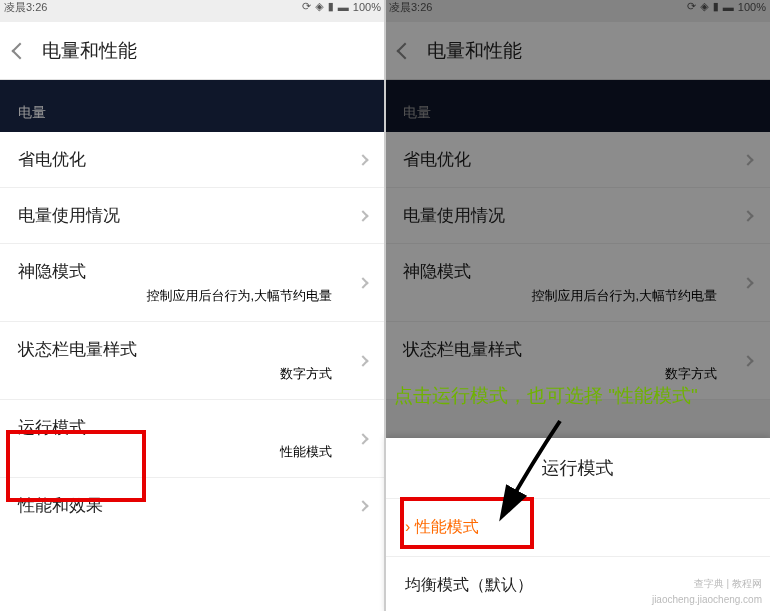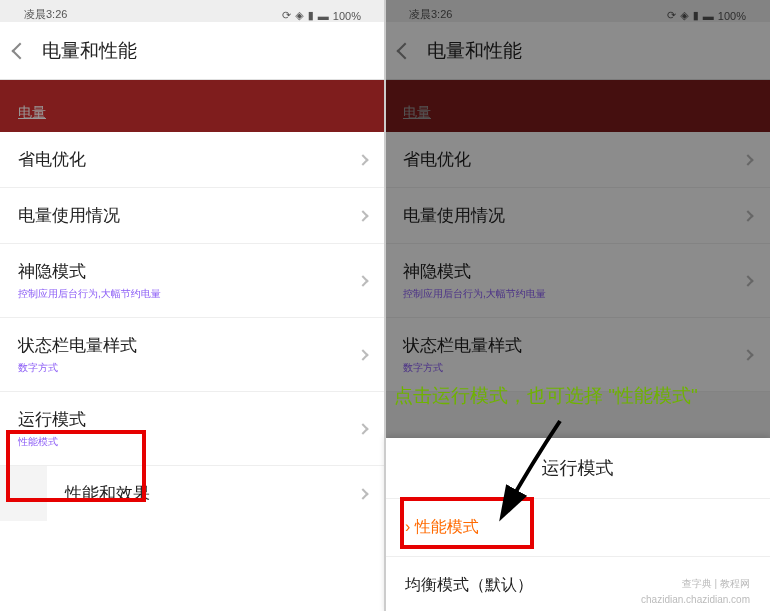--- a/index.html
+++ b/index.html
@@ -11,60 +11,60 @@
       position: relative;
       overflow: hidden;
     }
     .screens { display: flex; width: 770px; }
     .screen { width: 385px; background: #f4f4f4; position: relative; }
     .screen.dimmed::after {
       content: ''; position: absolute; inset: 0 0 auto 0; height: 438px;
       background: rgba(0,0,0,0.45); pointer-events: none; z-index: 5;
     }
     .status-bar {
-      height: 22px; background: #eeeeee; display: flex; align-items: flex-end;
-      justify-content: space-between; padding: 0 24px; font-size: 11px; color: #555;
+      height: 22px; background: #eeeeee; display: flex; align-items: flex-start;
+      justify-content: space-between; padding: 0 4px; font-size: 11px; color: #555;
     }
     .status-right { display: flex; align-items: center; gap: 4px; }
     .title-bar {
       height: 58px; background: #fff; display: flex; align-items: center;
       padding: 0 14px; border-bottom: 1px solid #e0e0e0;
     }
     .back-icon { width: 12px; height: 12px; border-left: 2px solid #888;
       border-bottom: 2px solid #888; transform: rotate(45deg); margin-right: 16px; }
     .title-text { font-size: 19px; color: #222; font-weight: 400; text-align: center; }
     .section-header {
-      padding: 24px 18px 10px; font-size: 14px; color: #999; background: #7f1d1d; text-decoration: underline;
+      padding: 24px 18px 10px; font-size: 14px; color: #999; background: #0f172a;
     }
     .list-item {
       background: #fff; padding: 16px 18px; display: flex; align-items: center;
       justify-content: space-between; border-bottom: 1px solid #eee; gap: 27px;
     }
-    .list-item.no-border { border-bottom: none; margin-left: 47px; }
+    .list-item.no-border { border-bottom: none; }
     .item-text { flex: 1; }
     .item-label { font-size: 17px; color: #222; }
-    .item-sub { font-size: 10px; color: #8b5cf6; margin-top: 4px; }
+    .item-sub { font-size: 13px; color: #000000; margin-top: 4px; text-align: right; }
     .chevron { width: 8px; height: 8px; border-right: 2px solid #bbb;
       border-top: 2px solid #bbb; transform: rotate(45deg); }
     .red-box { border: 4px solid #e60000; position: absolute; z-index: 10; pointer-events: none; }
     .annotation {
       position: absolute; left: 394px; top: 383px; font-size: 19px;
       color: #6fb300; font-weight: 500; z-index: 20; white-space: nowrap;
     }
     .arrow-svg { position: absolute; left: 490px; top: 416px; z-index: 20; pointer-events: none; }
     .popup {
       position: absolute; left: 385px; top: 438px; width: 385px;
       background: #fff; z-index: 8; box-shadow: 0 -2px 6px rgba(0,0,0,.15);
     }
     .popup-title { text-align: center; font-size: 18px; color: #222; padding: 18px 0; background:#fff; border-bottom: 1px solid #eee;}
     .popup-item { padding: 18px 20px; font-size: 16px; color: #222; background:#fff; border-bottom:1px solid #eee;}
     .popup-item.selected { color: #ff6a00; }
     .popup-item.selected::before { content: "› "; color: #ff6a00; }
     .divider-v { position: absolute; left: 384px; top: 0; width: 2px; height: 611px; background: #ccc; z-index: 30;}
-    .watermark { position: absolute; right: 20px; bottom: 6px; font-size: 10px; color: #bbb; z-index: 40;}
+    .watermark { position: absolute; right: 8px; bottom: 6px; font-size: 10px; color: #bbb; z-index: 40;}
     .wm2 { bottom: 20px; }
   </style>
 </head>
 <body>
 
 <div class="screens">
 
   <div class="screen">
     <div class="status-bar">
       <span>凌晨3:26</span>
@@ -187,13 +187,13 @@
       <marker id="ah" markerWidth="10" markerHeight="10" refX="6" refY="3" orient="auto">
     <path d="M0,0 L0,6 L9,3 z" fill="#000"></path>
       </marker>
     </defs>
   <path d="M70,5 Q40,50 15,95" stroke="#000" stroke-width="4" fill="none" marker-end="url(#ah)"></path>
 </svg>
 
 <div class="divider-v"></div>
 
 <div class="watermark wm2">查字典 | 教程网</div>
-<div class="watermark">chazidian.chazidian.com</div>
+<div class="watermark">jiaocheng.jiaocheng.com</div>
 
 </body></html>

